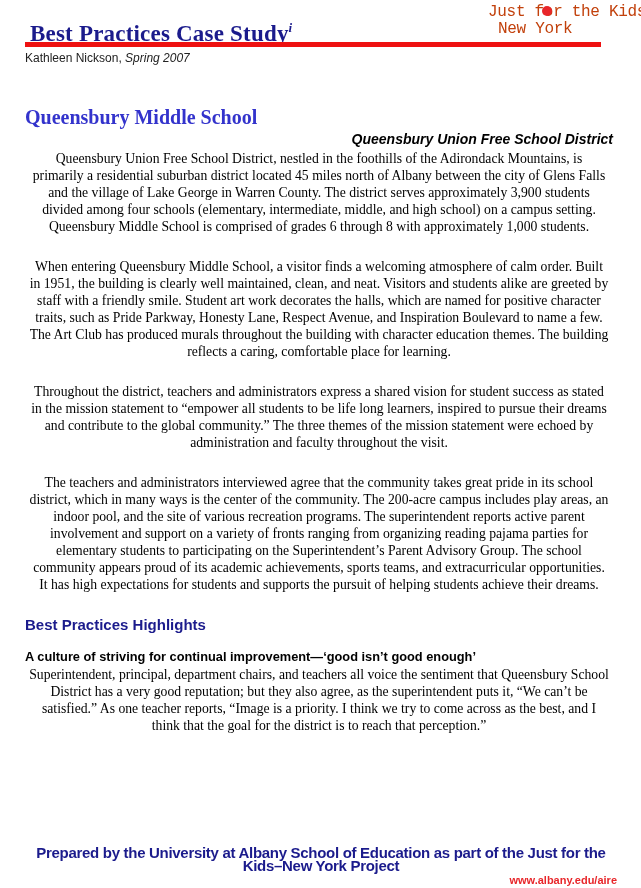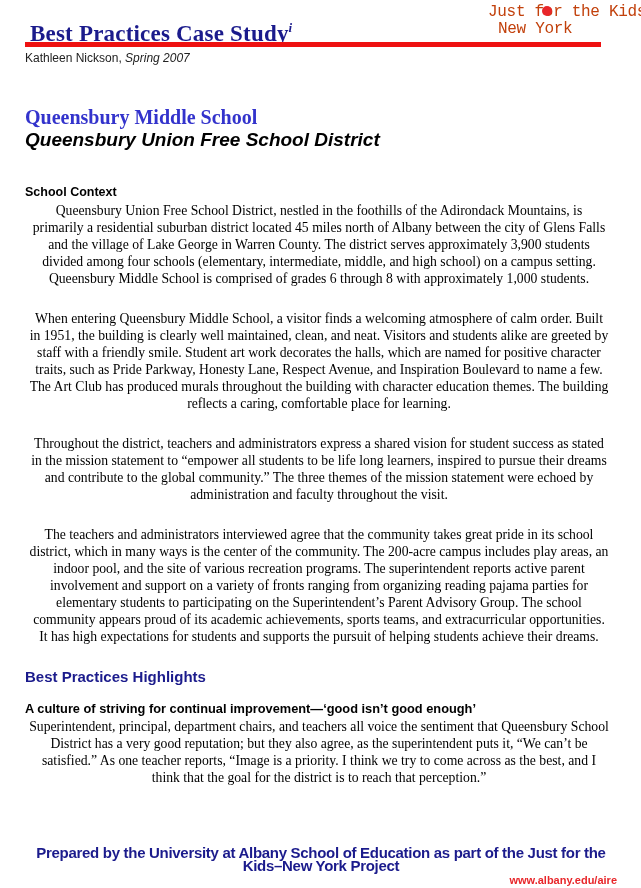--- a/index.html
+++ b/index.html
@@ -50,22 +50,23 @@
   
   .main { position:absolute; left:25px; top:106px; width:588px; }
 
   .school-name {
     margin:0; font-family:"Liberation Serif", serif;
     font-weight:bold; font-size:20px; line-height:23px;
     color:#3333cc;
   }
   .school-district {
     margin:2px 0 0; font-family:"Liberation Sans", sans-serif;
-    font-weight:bold; font-style:italic; font-size:19px; line-height:17px;
+    font-weight:bold; font-style:italic; font-size:14px; line-height:17px;
     color:#000000;
+    text-align:right;
   }
 
   .context-heading {
     margin:37px 0 0; font-family:"Liberation Sans", sans-serif;
     font-weight:bold; font-size:12.5px; line-height:15px; color:#000000;
   }
 
   p.body {
     margin:0 4px 23px; font-size:13.7px; line-height:17px;
     text-align:center; color:#000000;
@@ -111,21 +112,20 @@
 
   <div class="red-rule"></div>
 
   <div class="byline"><span>Kathleen Nickson, </span><span class="season">Spring 2007</span></div>
 
   <div class="main">
 
     <h2 class="school-name">Queensbury Middle School</h2>
     <div class="school-district">Queensbury Union Free School District</div>
 
-    <h3 class="context-heading">School Context</h3>
 
     <p class="body first">Queensbury Union Free School District, nestled in the foothills of the Adirondack Mountains, is primarily a residential suburban district located 45 miles north of Albany between the city of Glens Falls and the village of Lake George in Warren County. The district serves approximately 3,900 students divided among four schools (elementary, intermediate, middle, and high school) on a campus setting. Queensbury Middle School is comprised of grades 6 through 8 with approximately 1,000 students.</p>
     <p class="body">When entering Queensbury Middle School, a visitor finds a welcoming atmosphere of calm order. Built in 1951, the building is clearly well maintained, clean, and neat. Visitors and students alike are greeted by staff with a friendly smile. Student art work decorates the halls, which are named for positive character traits, such as Pride Parkway, Honesty Lane, Respect Avenue, and Inspiration Boulevard to name a few. The Art Club has produced murals throughout the building with character education themes. The building reflects a caring, comfortable place for learning.</p>
     <p class="body">Throughout the district, teachers and administrators express a shared vision for student success as stated in the mission statement to “empower all students to be life long learners, inspired to pursue their dreams and contribute to the global community.” The three themes of the mission statement were echoed by administration and faculty throughout the visit.</p>
     <p class="body">The teachers and administrators interviewed agree that the community takes great pride in its school district, which in many ways is the center of the community. The 200-acre campus includes play areas, an indoor pool, and the site of various recreation programs. The superintendent reports active parent involvement and support on a variety of fronts ranging from organizing reading pajama parties for elementary students to participating on the Superintendent’s Parent Advisory Group. The school community appears proud of its academic achievements, sports teams, and extracurricular opportunities. It has high expectations for students and supports the pursuit of helping students achieve their dreams.</p>
 
     <h3 class="highlights-heading">Best Practices Highlights</h3>
     <h4 class="sub-heading">A culture of striving for continual improvement—‘good isn’t good enough’</h4>
     <p class="body last">Superintendent, principal, department chairs, and teachers all voice the sentiment that Queensbury School District has a very good reputation; but they also agree, as the superintendent puts it, “We can’t be satisfied.” As one teacher reports, “Image is a priority. I think we try to come across as the best, and I think that the goal for the district is to reach that perception.”</p>
 

